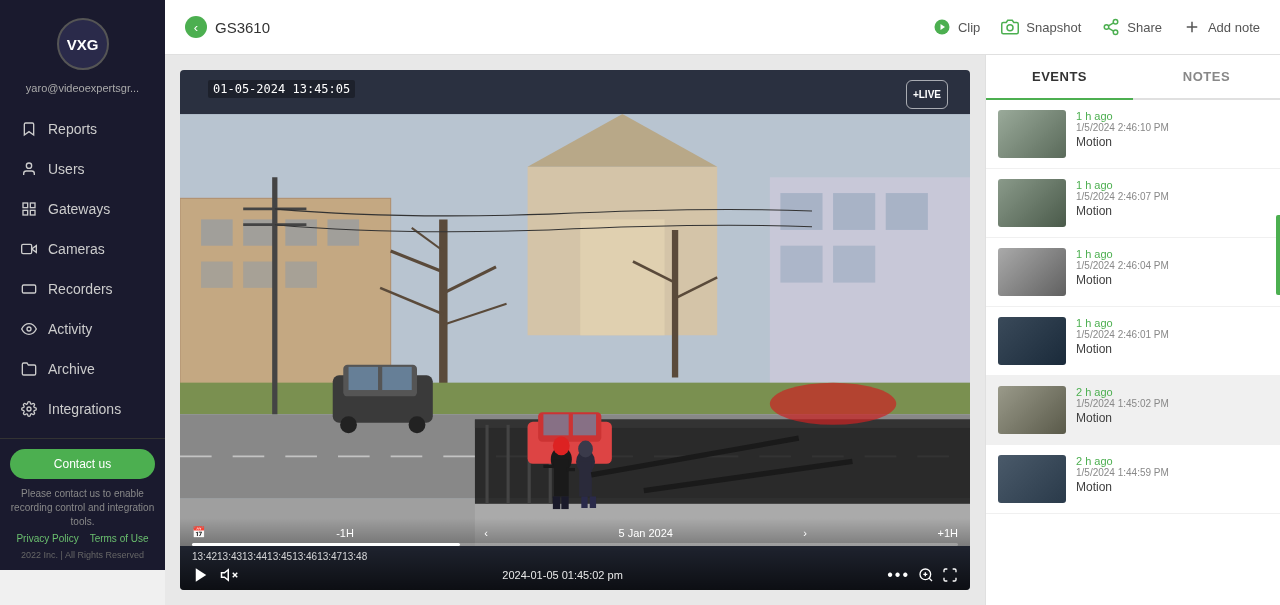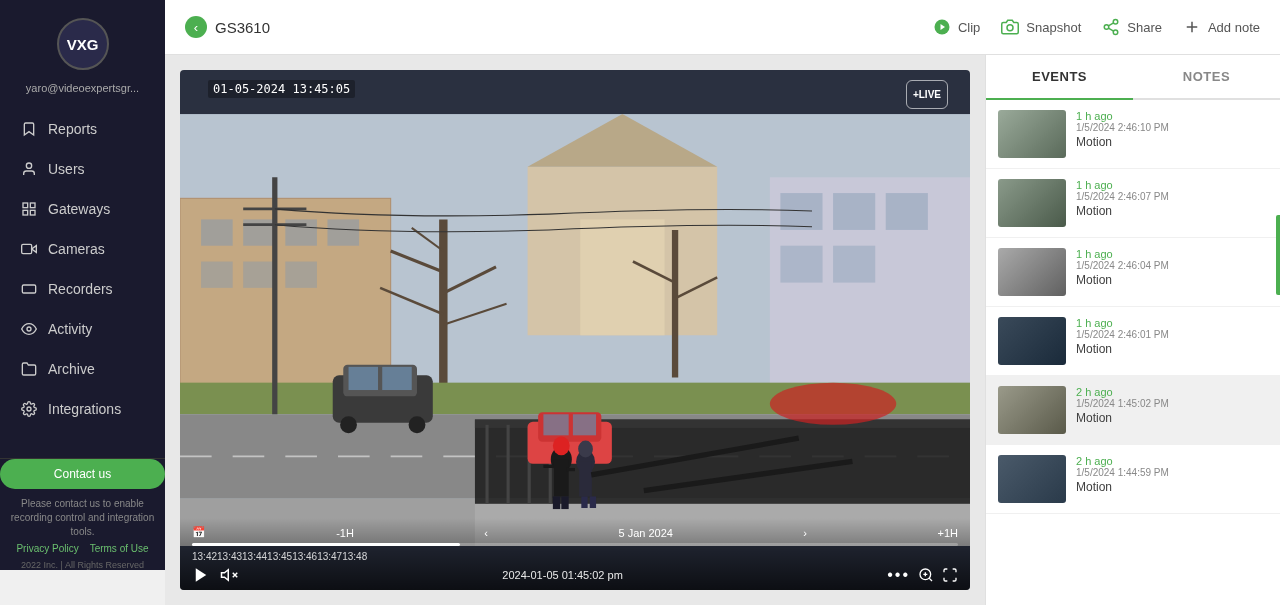--- a/index.html
+++ b/index.html
@@ -59,20 +59,21 @@
     }
     .nav-icon {
       width: 18px;
       height: 18px;
       display: flex;
       align-items: center;
       justify-content: center;
       flex-shrink: 0;
     }
     .sidebar-footer {
+      padding: 10px;
       text-align: center;
       border-top: 1px solid #333;
     }
     .contact-btn {
       background: #4caf50;
       color: white;
       border: none;
       border-radius: 20px;
       padding: 8px 16px;
       font-size: 12px;

